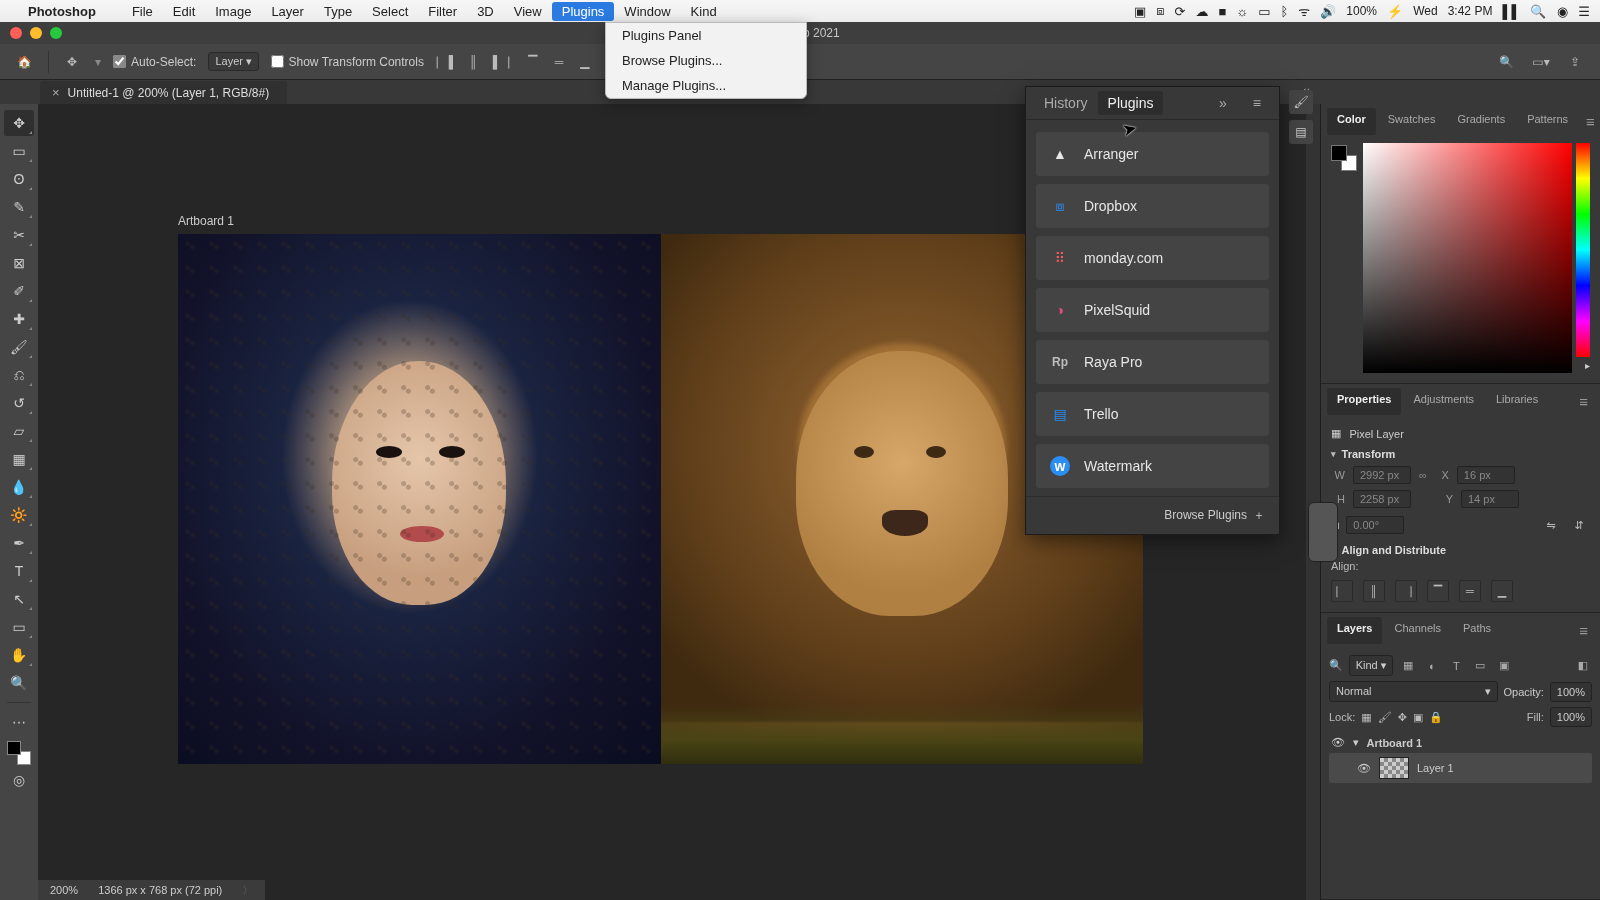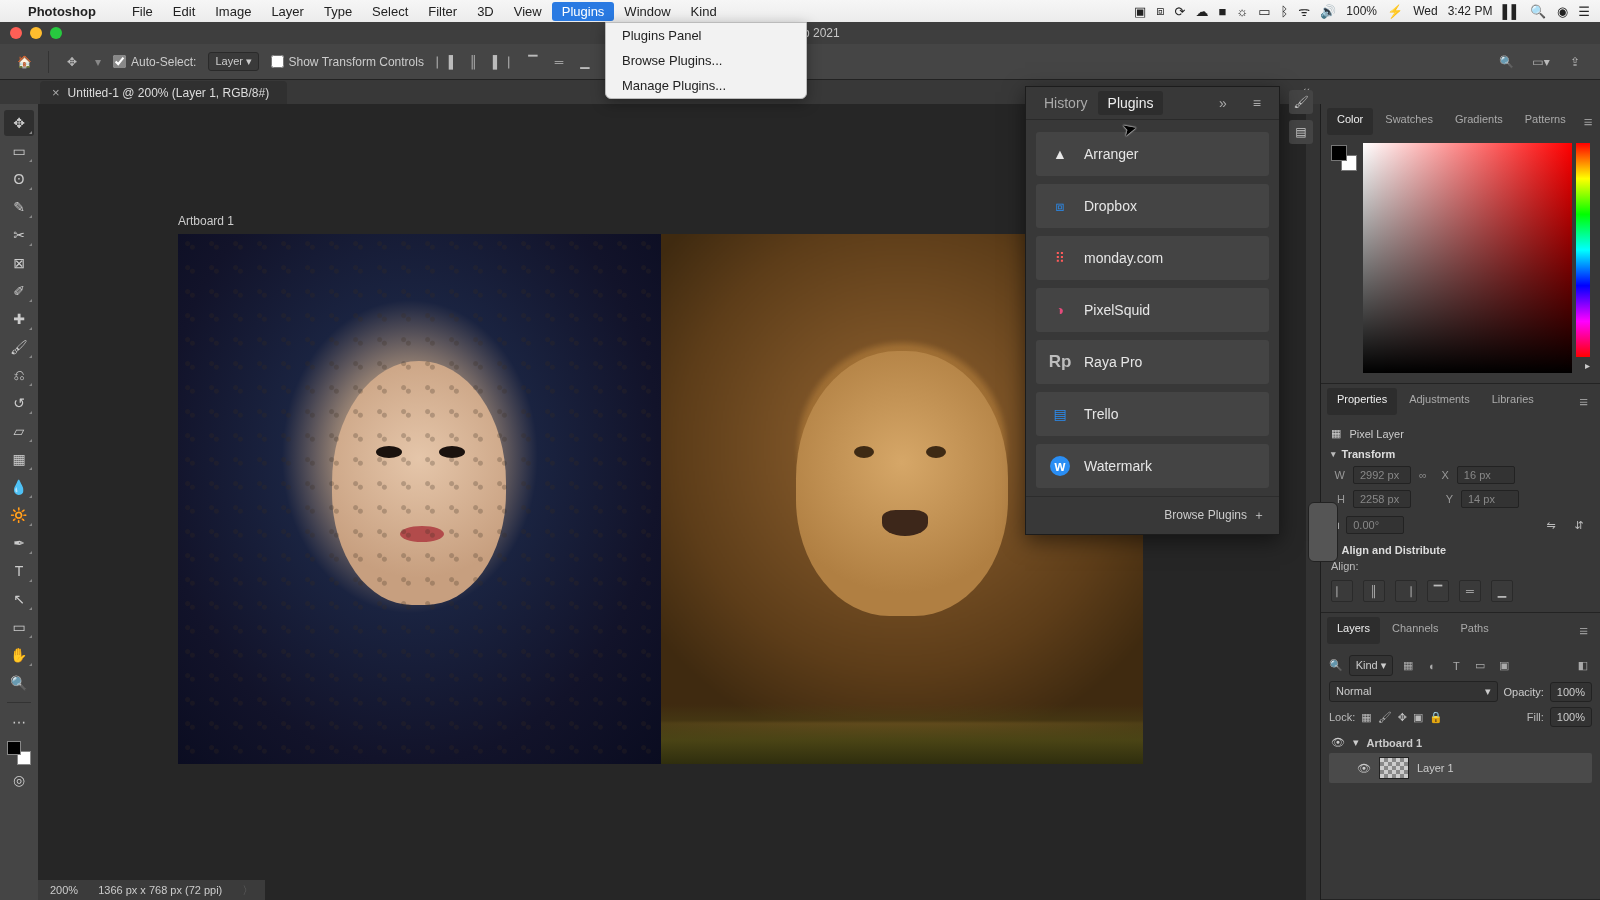--- a/index.html
+++ b/index.html
@@ -90,21 +90,21 @@
 .minicol { position:absolute; right:285px; top:90px; width:28px; display:flex; flex-direction:column; gap:6px; align-items:center; }
 .minicol div{width:24px;height:24px;background:#444;border-radius:3px;display:flex;align-items:center;justify-content:center;font-size:12px;color:#ccc;}
 
 .chevrons{position:absolute;right:290px;top:84px;font-size:11px;color:#bbb;}
 
 
 .rpanels { width:280px; background:#383838; border-left:1px solid #1d1d1d; display:flex; flex-direction:column; }
 .panel { border-bottom:1px solid #232323; }
 .panel .tabrow { display:flex; padding:4px 6px 0; gap:2px; }
 .panel .tabrow span { padding:5px 10px; font-size:11px; color:#aaa; }
-.panel .tabrow span.active { color:#eee; background:#2d2d2d; border-radius:3px; }
+.panel .tabrow span.active { color:#eee; background:#2d2d2d; border-radius:3px;font-weight:bold; }
 .panel .tabrow .menbtn{margin-left:auto;color:#999;padding:5px 6px;font-size:15px;}
 .colorpicker { padding:8px 10px 10px; display:flex; gap:6px; }
 .swatches{width:26px;height:26px;position:relative;margin-top:2px}
 .swatches .b{position:absolute;right:0;bottom:0;width:16px;height:16px;background:#fff;border:1px solid #777}
 .swatches .f{position:absolute;left:0;top:0;width:16px;height:16px;background:#000;border:1px solid #777}
 .picker { flex:1; height:230px; position:relative; }
 .picker .grad{position:absolute;inset:0 18px 0 0;background:linear-gradient(to top,#000,transparent),linear-gradient(to right,#fff,red);}
 .picker .hue{position:absolute;right:0;top:0;bottom:16px;width:14px;background:linear-gradient(#f00,#ff0,#0f0,#0ff,#00f,#f0f,#f00);}
 .picker .tri{position:absolute;right:0;bottom:2px;font-size:10px;color:#ccc}
 
@@ -443,21 +443,21 @@
       </div>
     <div class="pitem">
         <span class="pico" style="color:#ff5b5b">⠿</span>
         <span>monday.com</span>
       </div>
     <div class="pitem">
         <span class="pico" style="color:#e34b7b">◑</span>
         <span>PixelSquid</span>
       </div>
     <div class="pitem">
-        <span class="pico" style="color:#bdbdbd;font-size:17px;font-weight:700">Rp</span>
+        <span class="pico" style="color:#bdbdbd;font-size:12px;font-weight:700">Rp</span>
         <span>Raya Pro</span>
       </div>
     <div class="pitem">
         <span class="pico" style="color:#2a8ef4">▤</span>
         <span>Trello</span>
       </div>
     <div class="pitem">
         <span class="pico" style="background:#2a8ef4;border-radius:50%;color:#fff;font-weight:700">w</span>
         <span>Watermark</span>
       </div>

